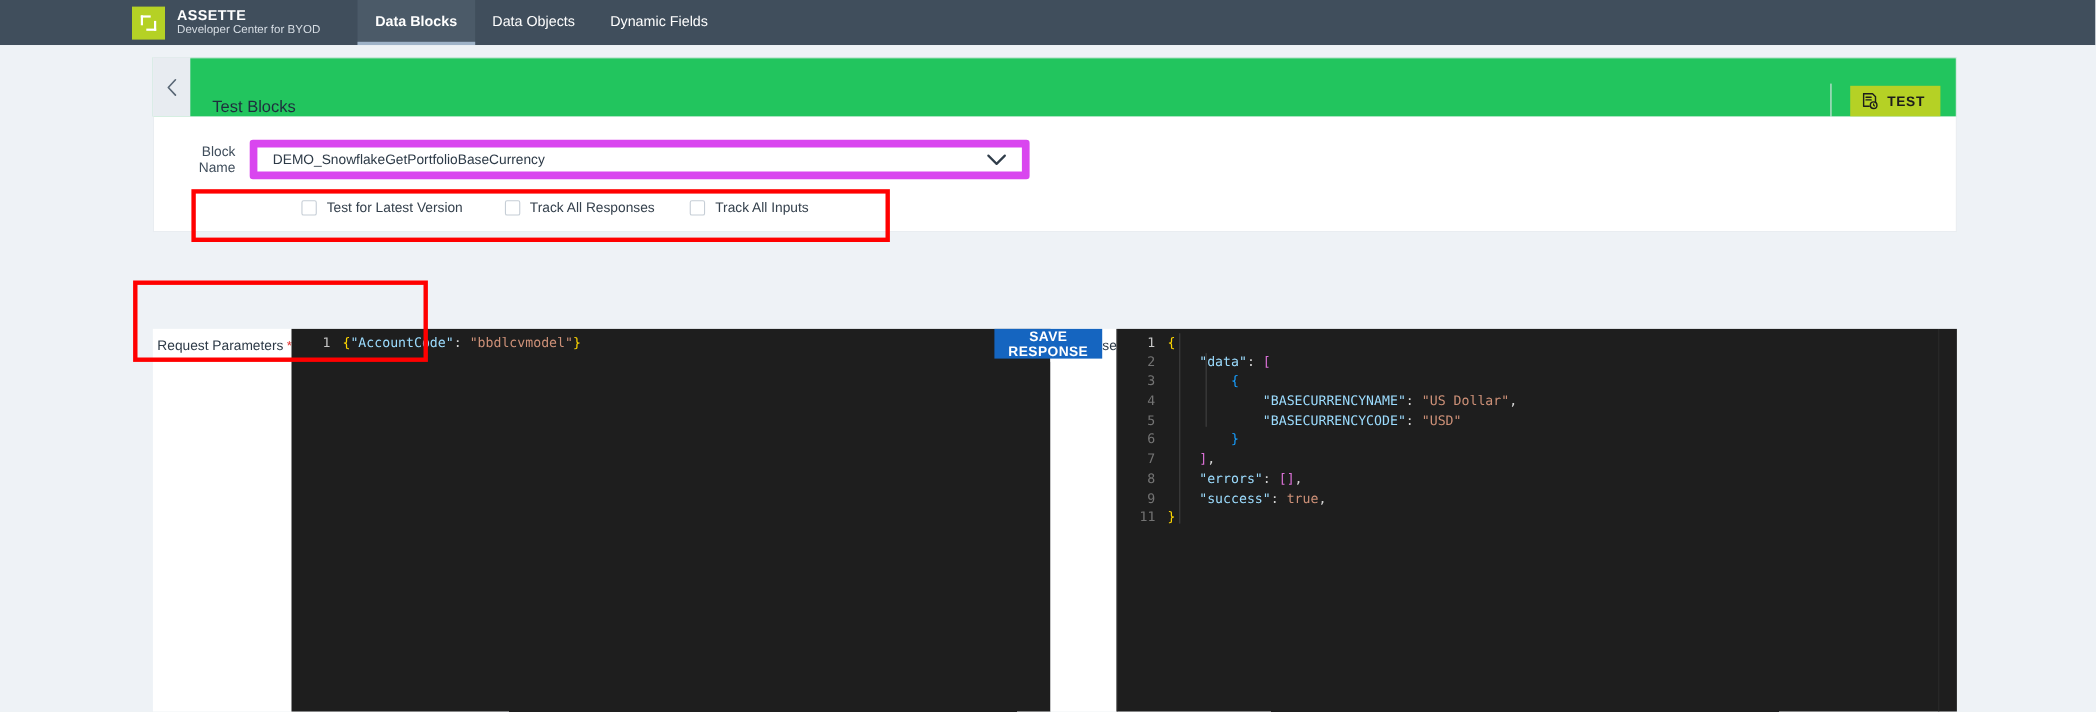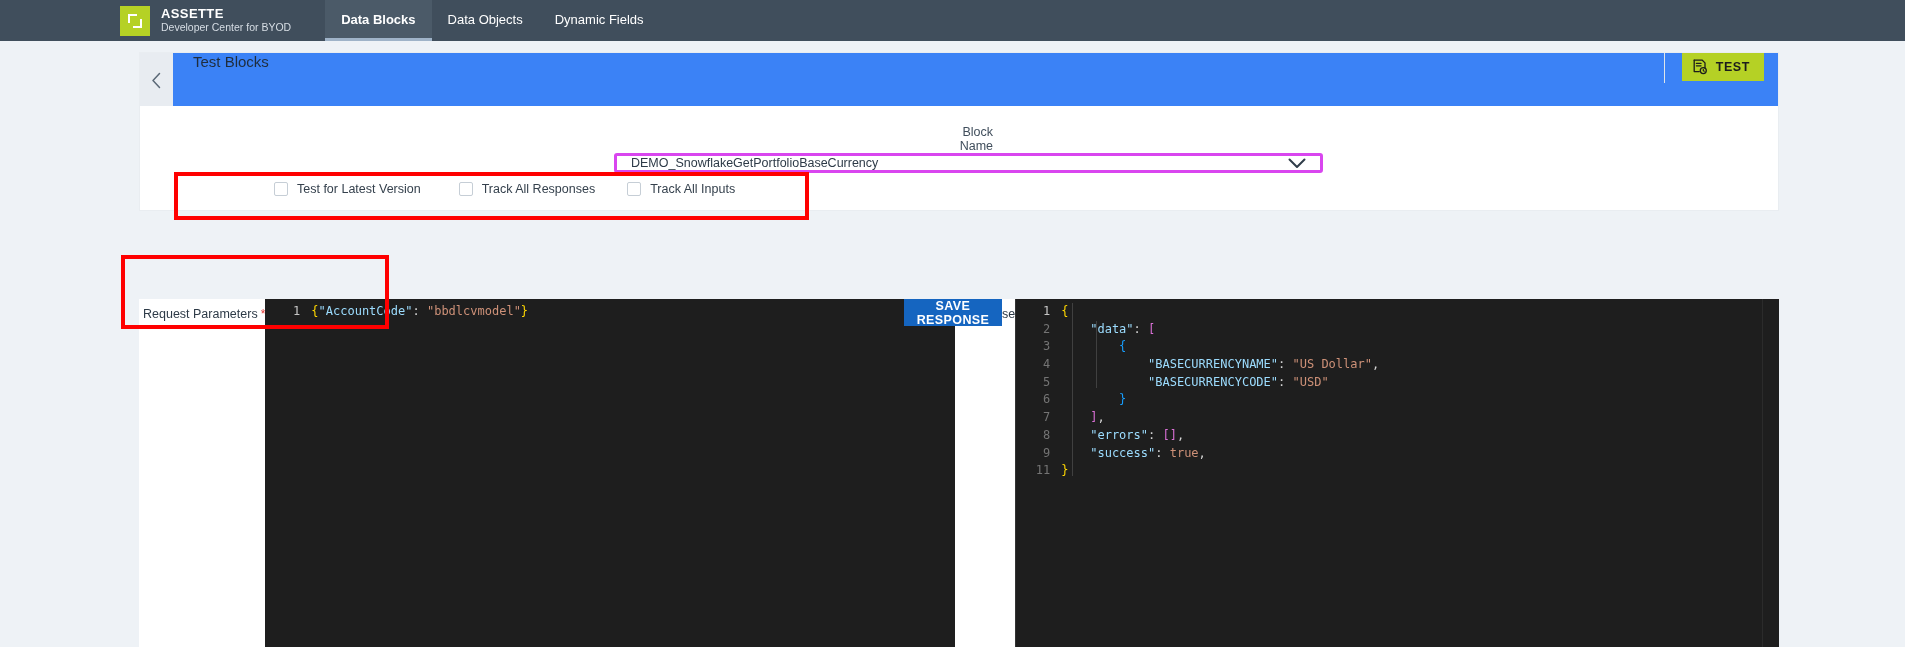--- a/index.html
+++ b/index.html
@@ -90,24 +90,24 @@
   .card-wrap {
     position: absolute;
     left: 139px;
     right: 126px;
     top: 11px;
     bottom: 0;
   }
 
   
   .header-card {
-    background: #3b82f6;
+    background: #22c55e;
     height: 54px;
     display: flex;
-    align-items: flex-start;
+    align-items: flex-end;
     border: 1px solid #e9edf1;
     border-bottom: none;
     padding-right: 14px;
   }
   .back-btn {
     width: 33px;
     height: 54px;
     background: #e8ecf1;
     display: flex;
     align-items: center;
@@ -151,36 +151,35 @@
     border: 1px solid #e9edf1;
     border-top: none;
     padding: 19px 0 14px 0;
     position: relative;
   }
   .field-row {
     display: flex;
     align-items: center;
     padding-left: 12px;
     height: 40px;
-    flex-direction: column;
   }
   .field-label {
     font-size: 12.5px;
     color: #404e5c;
     width: 68px;
     flex: 0 0 auto;
     text-align: right;
     padding-right: 6px;
   }
   .select-box {
     position: relative;
     margin-left: 7px;
     width: 709px;
     height: 36px;
-    border: 3px solid #d946ef;
+    border: 7px solid #d946ef;
     border-radius: 3px;
     background: #ffffff;
     display: flex;
     align-items: center;
     cursor: pointer;
   }
   .select-value {
     font-size: 12.5px;
     color: #2d3a47;
     padding-left: 14px;

